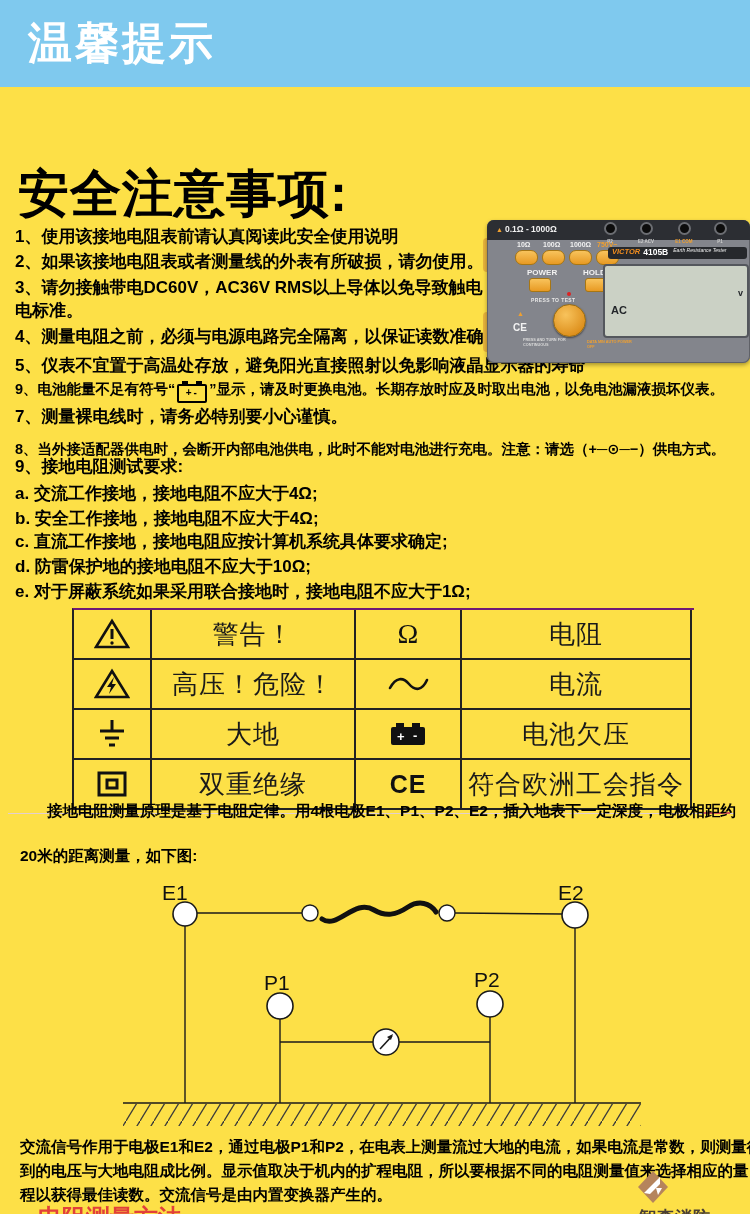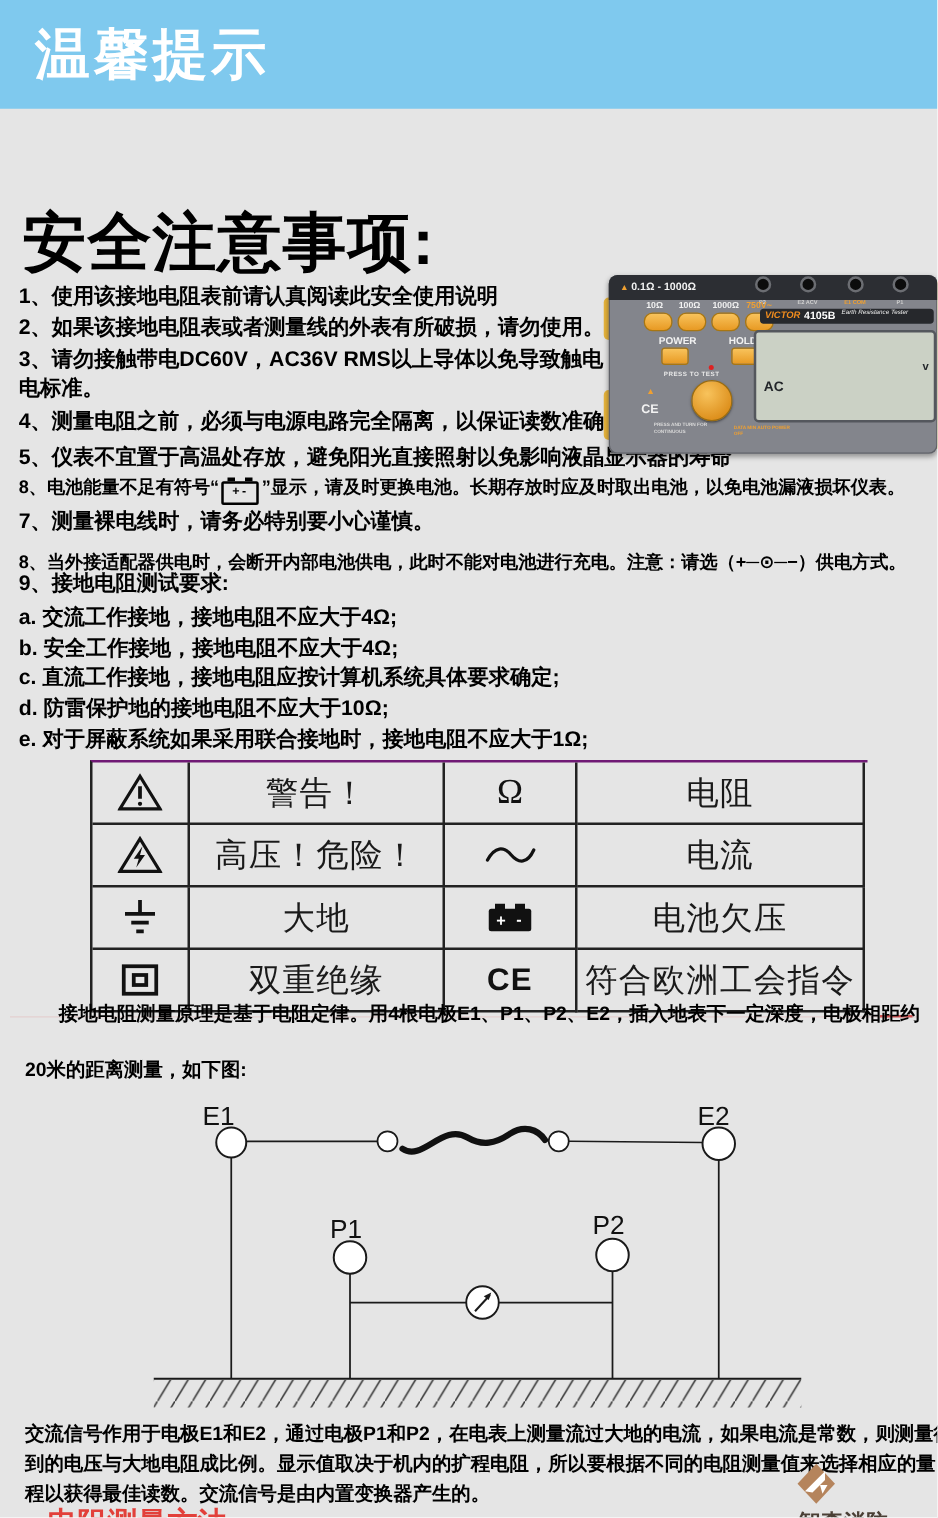--- a/index.html
+++ b/index.html
@@ -1,16 +1,16 @@
 <!DOCTYPE html>
 <html><head>
 <meta charset="utf-8">
 <style>
   html,body{margin:0;padding:0;background:#fff;}
-  .page{position:relative;width:750px;height:1214px;overflow:hidden;background:#e5e5e5;
+  .page{position:relative;width:750px;height:1214px;overflow:hidden;background:#fde047;
         font-family:"Liberation Sans","DejaVu Sans",sans-serif;color:#000;}
   
   .banner{position:absolute;left:0;top:0;width:750px;height:87px;}
   .banner-title{position:absolute;left:28px;top:14px;font-size:44px;font-weight:900;
                 color:#fff;letter-spacing:3px;}
   
   .main-title{position:absolute;left:18px;top:126px;font-size:51px;font-weight:900;
               letter-spacing:1px;color:#000;}
   
   .item{position:absolute;left:15px;font-size:17px;font-weight:700;white-space:nowrap;color:#000;}
@@ -99,21 +99,21 @@
   </header>
 
   <h1 class="main-title">安全注意事项:</h1>
 
   <div class="item" style="top:225px">1、使用该接地电阻表前请认真阅读此安全使用说明</div>
   <div class="item" style="top:250px">2、如果该接地电阻表或者测量线的外表有所破损，请勿使用。</div>
   <div class="item" style="top:276px">3、请勿接触带电DC60V，AC36V RMS以上导体以免导致触电，此电压已达到触</div>
   <div class="item" style="top:299px">电标准。</div>
   <div class="item" style="top:325px">4、测量电阻之前，必须与电源电路完全隔离，以保证读数准确及人身安全</div>
   <div class="item" style="top:354px">5、仪表不宜置于高温处存放，避免阳光直接照射以免影响液晶显示器的寿命</div>
-  <div class="item small" style="top:380px"><span>8、电池能量不足有符号“</span><span class="batt-inline"><span>+</span><span>-</span></span><span>”显示，请及时更换电池。长期存放时应及时取出电池，以免电池漏液损坏仪表。</span></div>
+  <div class="item small" style="top:380px"><span>9、电池能量不足有符号“</span><span class="batt-inline"><span>+</span><span>-</span></span><span>”显示，请及时更换电池。长期存放时应及时取出电池，以免电池漏液损坏仪表。</span></div>
   <div class="item" style="top:405px">7、测量裸电线时，请务必特别要小心谨慎。</div>
   <div class="item small" style="top:440px">8、当外接适配器供电时，会断开内部电池供电，此时不能对电池进行充电。注意：请选（+─⊙─−）供电方式。</div>
   <div class="item" style="top:455px">9、接地电阻测试要求:</div>
   <div class="item" style="top:482px">a. 交流工作接地，接地电阻不应大于4Ω;</div>
   <div class="item" style="top:507px">b. 安全工作接地，接地电阻不应大于4Ω;</div>
   <div class="item" style="top:530px">c. 直流工作接地，接地电阻应按计算机系统具体要求确定;</div>
   <div class="item" style="top:555px">d. 防雷保护地的接地电阻不应大于10Ω;</div>
   <div class="item" style="top:580px">e. 对于屏蔽系统如果采用联合接地时，接地电阻不应大于1Ω;</div>
 
   <div class="device">

